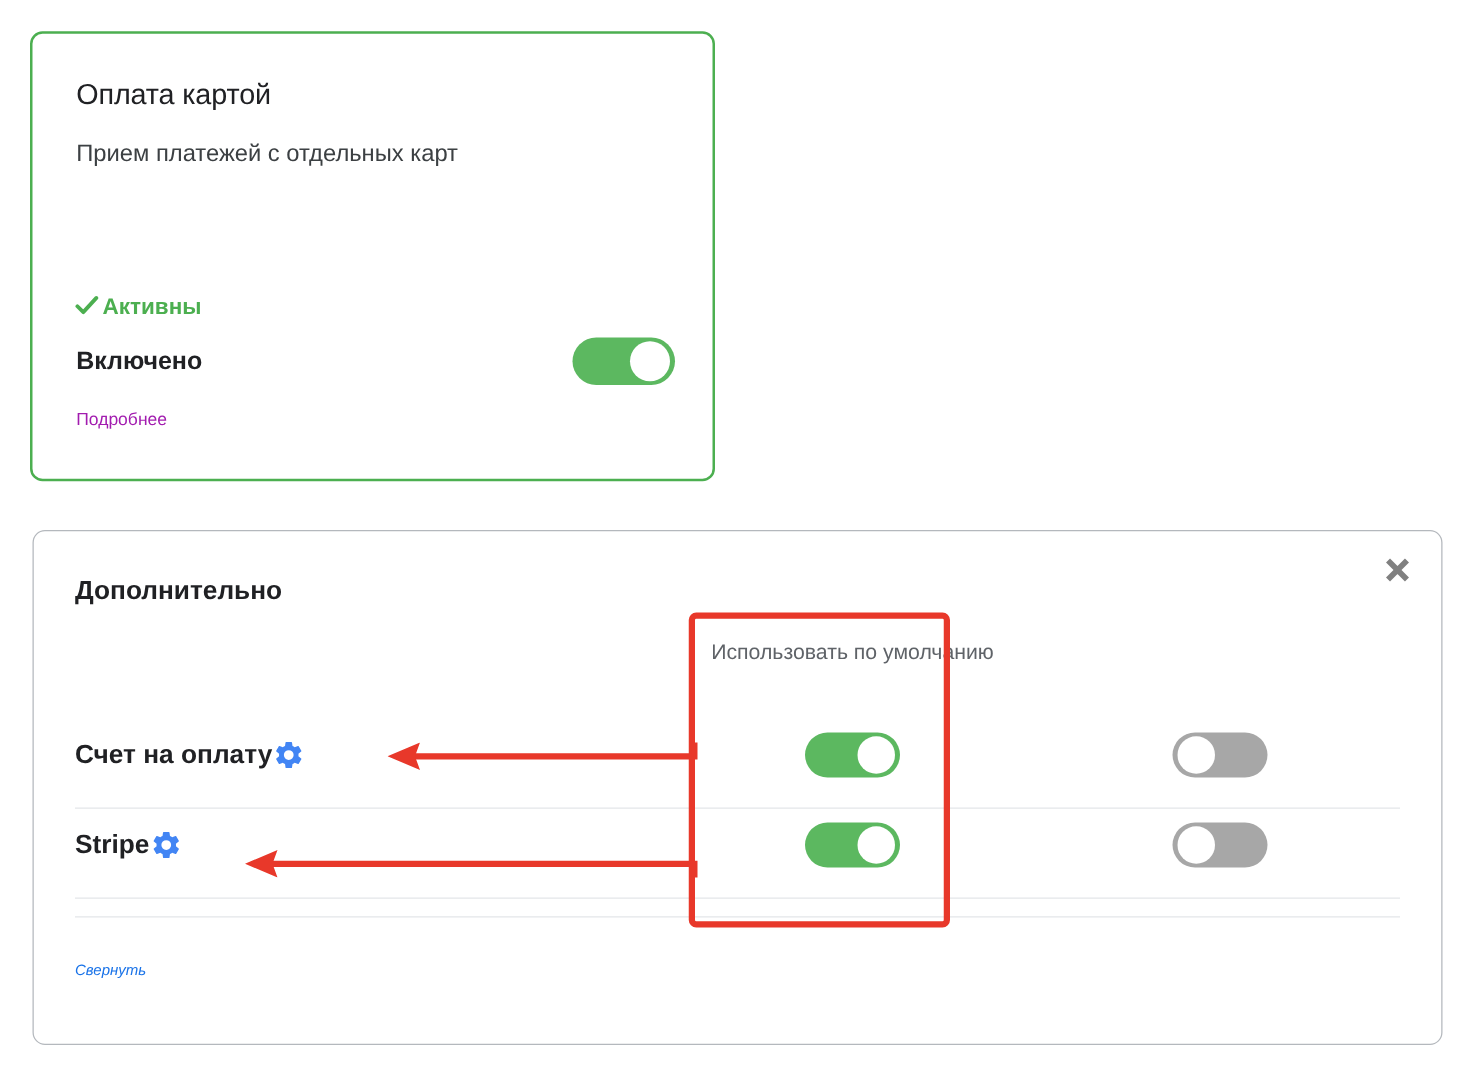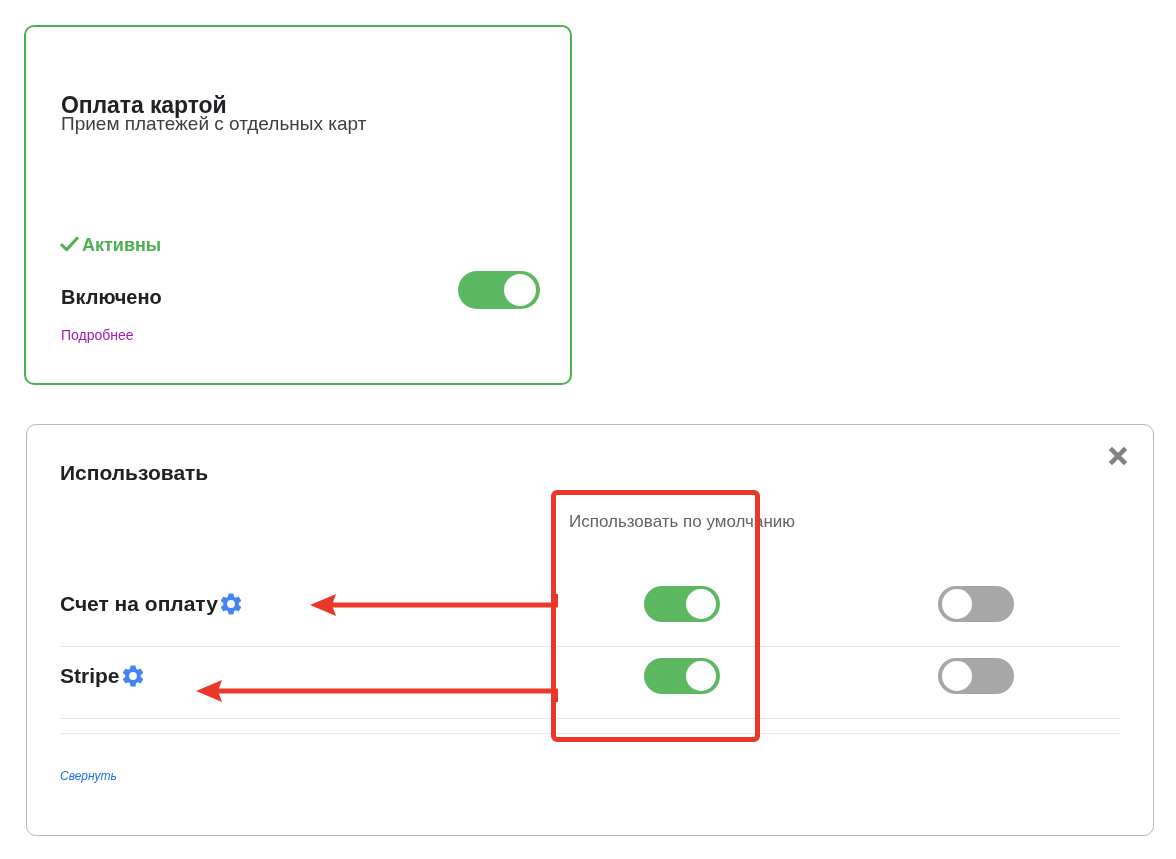--- a/index.html
+++ b/index.html
@@ -27,24 +27,23 @@
     box-sizing: border-box;
     border: 2px solid #4caf50;
     border-radius: 10px;
     background: #fff;
   }
   #card-payment .card-title {
     position: absolute;
     left: 35px;
     top: 35px;
     font-size: 23px;
-    font-weight: bold;
+    font-weight: normal;
     color: #202124;
     letter-spacing: -0.1px;
-    margin-top: 30px;
   }
   #card-payment .card-desc {
     position: absolute;
     left: 35px;
     top: 86px;
     font-size: 19px;
     color: #3c4043;
     font-weight: normal;
   }
   #card-payment .status-line {
@@ -64,21 +63,21 @@
     height: 19px;
     line-height: 19px;
   }
   #card-payment .enabled-row {
     position: absolute;
     left: 35px;
     top: 242px;
     right: 30px;
     height: 40px;
     display: flex;
-    align-items: flex-end;
+    align-items: center;
     justify-content: space-between;
   }
   #card-payment .enabled-label {
     font-size: 20px;
     font-weight: bold;
     color: #202124;
   }
   #card-payment .more-link {
     position: absolute;
     left: 35px;
@@ -299,21 +298,21 @@
     <span class="toggle on">
       <span class="knob"></span>
     </span>
   </div>
 
   <a class="more-link" href="#">Подробнее</a>
 </div>
 
 <div id="card-additional">
 
-  <div class="section-title">Использовать</div>
+  <div class="section-title">Дополнительно</div>
 
   <div id="close-button">
     <svg viewBox="0 0 24 24" width="26" height="26" aria-hidden="true">
       <path d="M5 5 L19 19 M19 5 L5 19" stroke="#808080" stroke-width="4.2" stroke-linecap="butt"></path>
     </svg>
   </div>
 
   <div class="col-head" id="col-head-default">Использовать по умолчанию</div>
 
 

